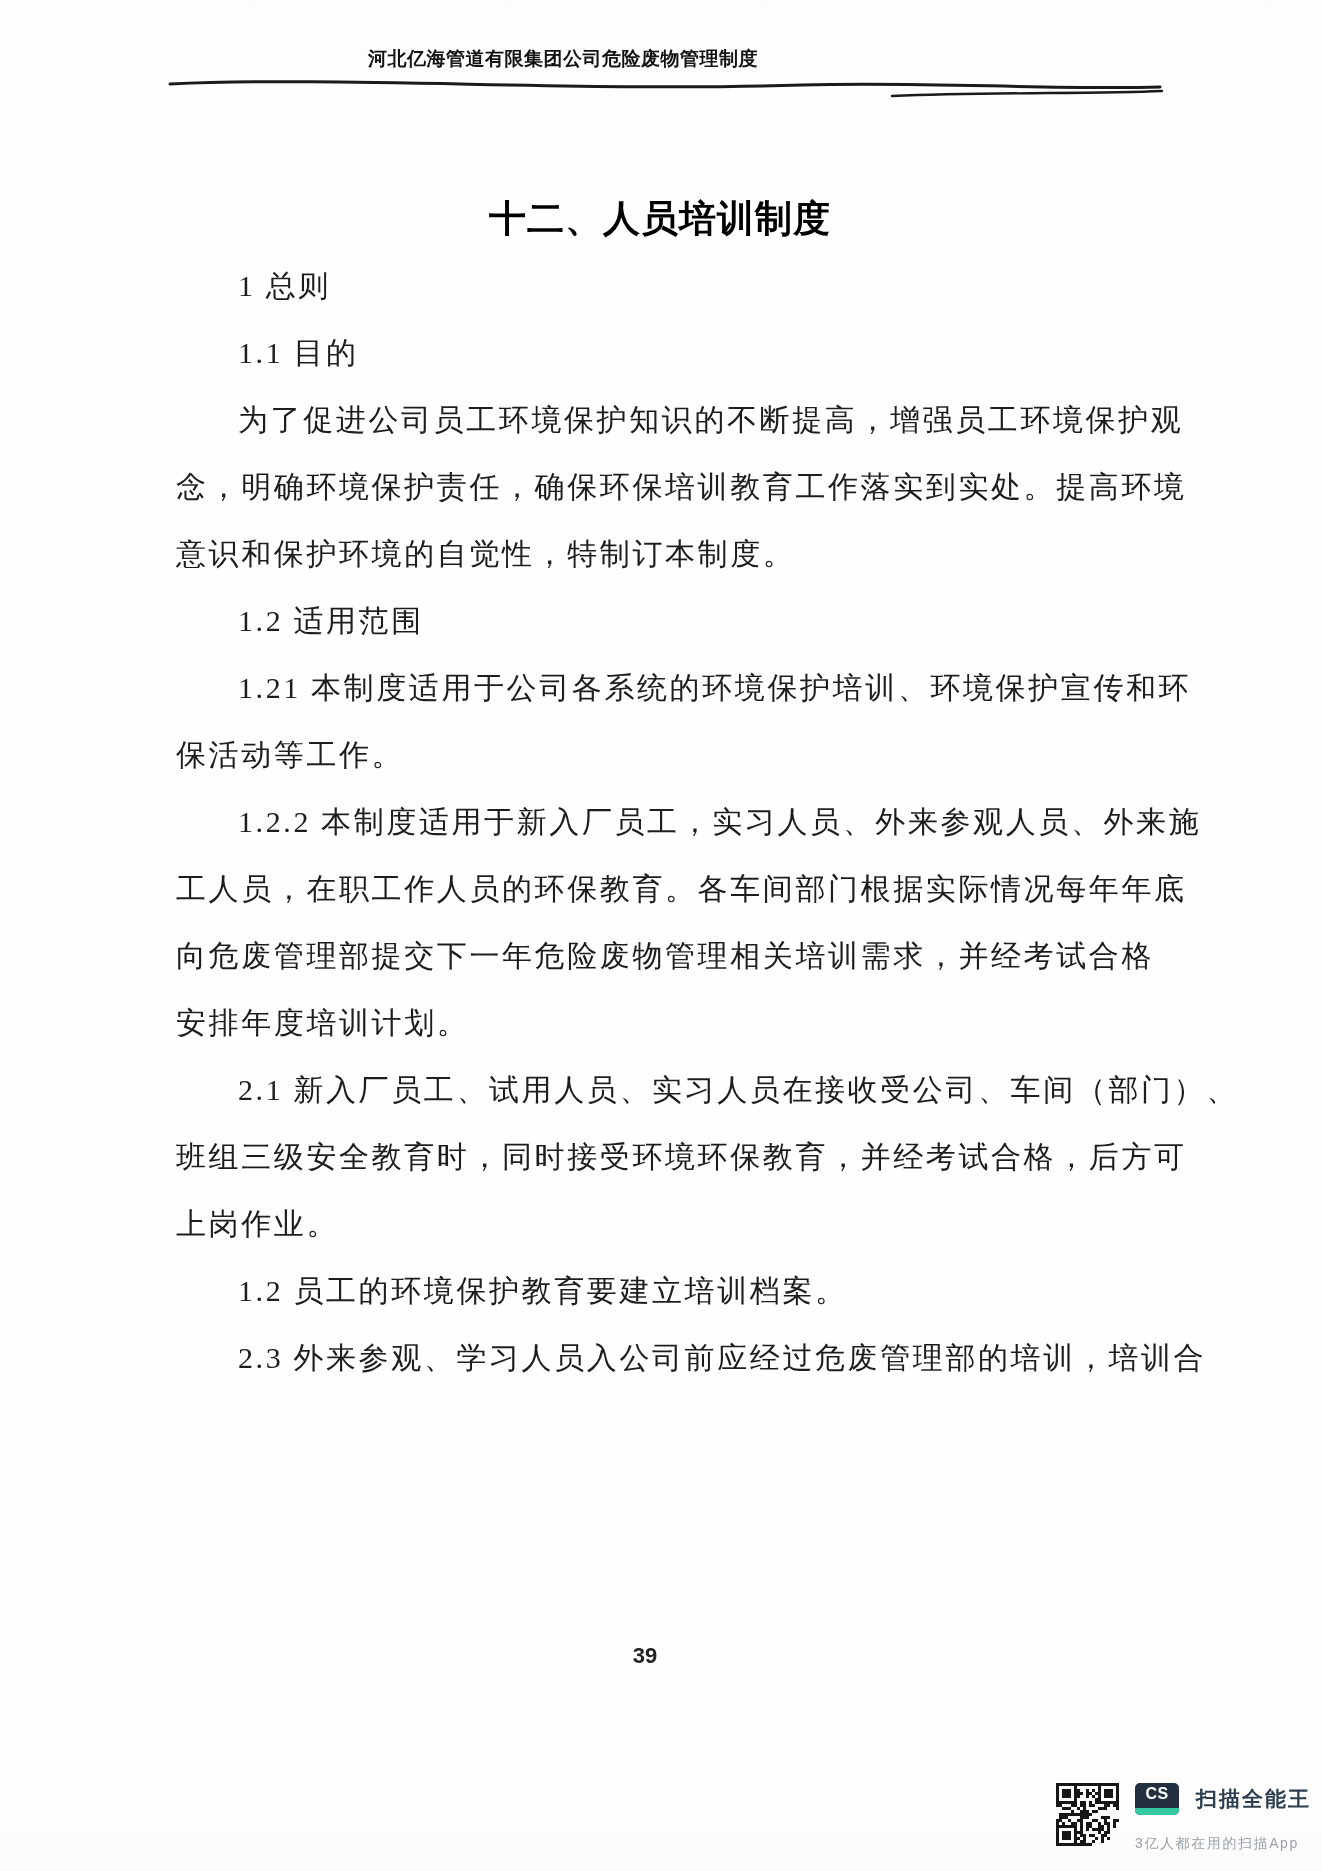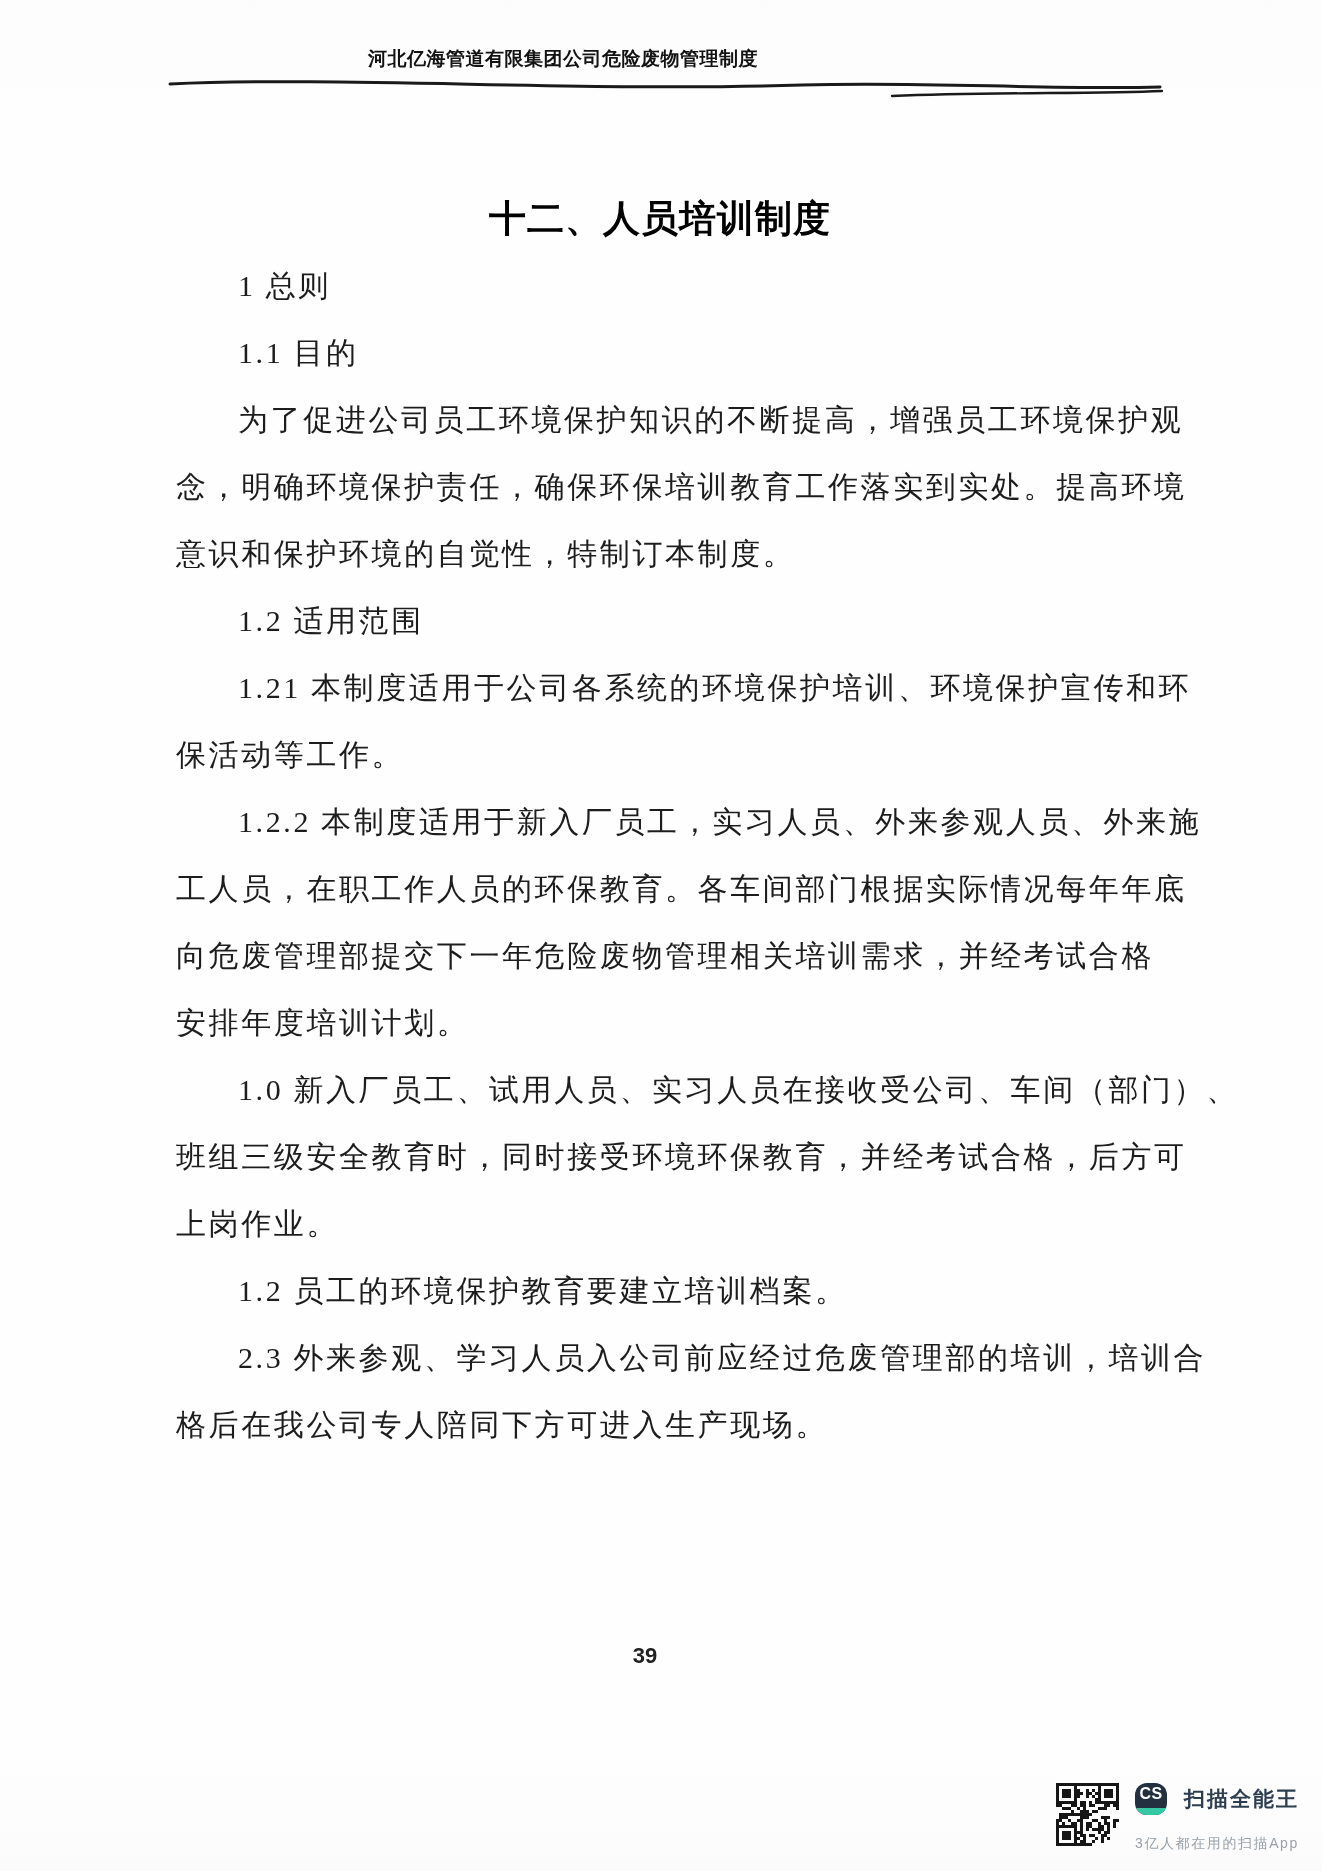--- a/index.html
+++ b/index.html
@@ -35,22 +35,22 @@
     position:absolute;left:560px;top:1643px;width:170px;text-align:center;
     font-family:"Liberation Sans","DejaVu Sans",sans-serif;
     font-size:22px;font-weight:bold;color:#222;
   }
   
   .watermark{position:absolute;left:1056px;top:1783px;display:flex;align-items:flex-start;}
   .qr{width:63px;height:63px;}
   .wm-right{margin-left:16px;}
   .wm-row{display:flex;align-items:center;}
   .cs-badge{
-    position:relative;width:32px;height:32px;border-radius:12px;overflow:hidden;
-    background:#22303f;flex:0 0 auto;
+    position:relative;width:32px;height:32px;border-radius:5px;overflow:hidden;
+    background:#22303f;flex:0 0 auto;padding-left:12px;
   }
   .cs-badge .cs-text{
     position:absolute;top:2px;left:0;right:0;text-align:center;
     font-family:"Liberation Sans","DejaVu Sans",sans-serif;
     font-size:16px;font-weight:bold;color:#ffffff;letter-spacing:0.5px;
   }
   .cs-badge .cs-strip{position:absolute;left:0;right:0;bottom:0;height:7px;background:#35c8a2;}
   .app-name{
     margin-left:17px;
     font-family:"Liberation Sans","DejaVu Sans",sans-serif;
@@ -83,26 +83,25 @@
     <div class="line indent">为了促进公司员工环境保护知识的不断提高，增强员工环境保护观</div>
     <div class="line">念，明确环境保护责任，确保环保培训教育工作落实到实处。提高环境</div>
     <div class="line">意识和保护环境的自觉性，特制订本制度。</div>
     <div class="line indent">1.2 适用范围</div>
     <div class="line indent">1.21 本制度适用于公司各系统的环境保护培训、环境保护宣传和环</div>
     <div class="line">保活动等工作。</div>
     <div class="line indent">1.2.2 本制度适用于新入厂员工，实习人员、外来参观人员、外来施</div>
     <div class="line">工人员，在职工作人员的环保教育。各车间部门根据实际情况每年年底</div>
     <div class="line">向危废管理部提交下一年危险废物管理相关培训需求，并经考试合格</div>
     <div class="line">安排年度培训计划。</div>
-    <div class="line indent">1.0 新入厂员工、试用人员、实习人员在接收受公司、车间（部门）、</div>
+    <div class="line indent">2.1 新入厂员工、试用人员、实习人员在接收受公司、车间（部门）、</div>
     <div class="line">班组三级安全教育时，同时接受环境环保教育，并经考试合格，后方可</div>
     <div class="line">上岗作业。</div>
     <div class="line indent">1.2 员工的环境保护教育要建立培训档案。</div>
     <div class="line indent">2.3 外来参观、学习人员入公司前应经过危废管理部的培训，培训合</div>
-    <div class="line">格后在我公司专人陪同下方可进入生产现场。</div>
   </div>
 
   <div class="page-num">39</div>
 
   <div class="watermark">
     <svg class="qr" id="qr-svg" viewBox="0 0 21 21" xmlns="http://www.w3.org/2000/svg" shape-rendering="crispEdges">
         <rect x="0" y="0" width="1" height="1" fill="#161616"></rect>
         <rect x="1" y="0" width="1" height="1" fill="#161616"></rect>
         <rect x="2" y="0" width="1" height="1" fill="#161616"></rect>
         <rect x="3" y="0" width="1" height="1" fill="#161616"></rect>

